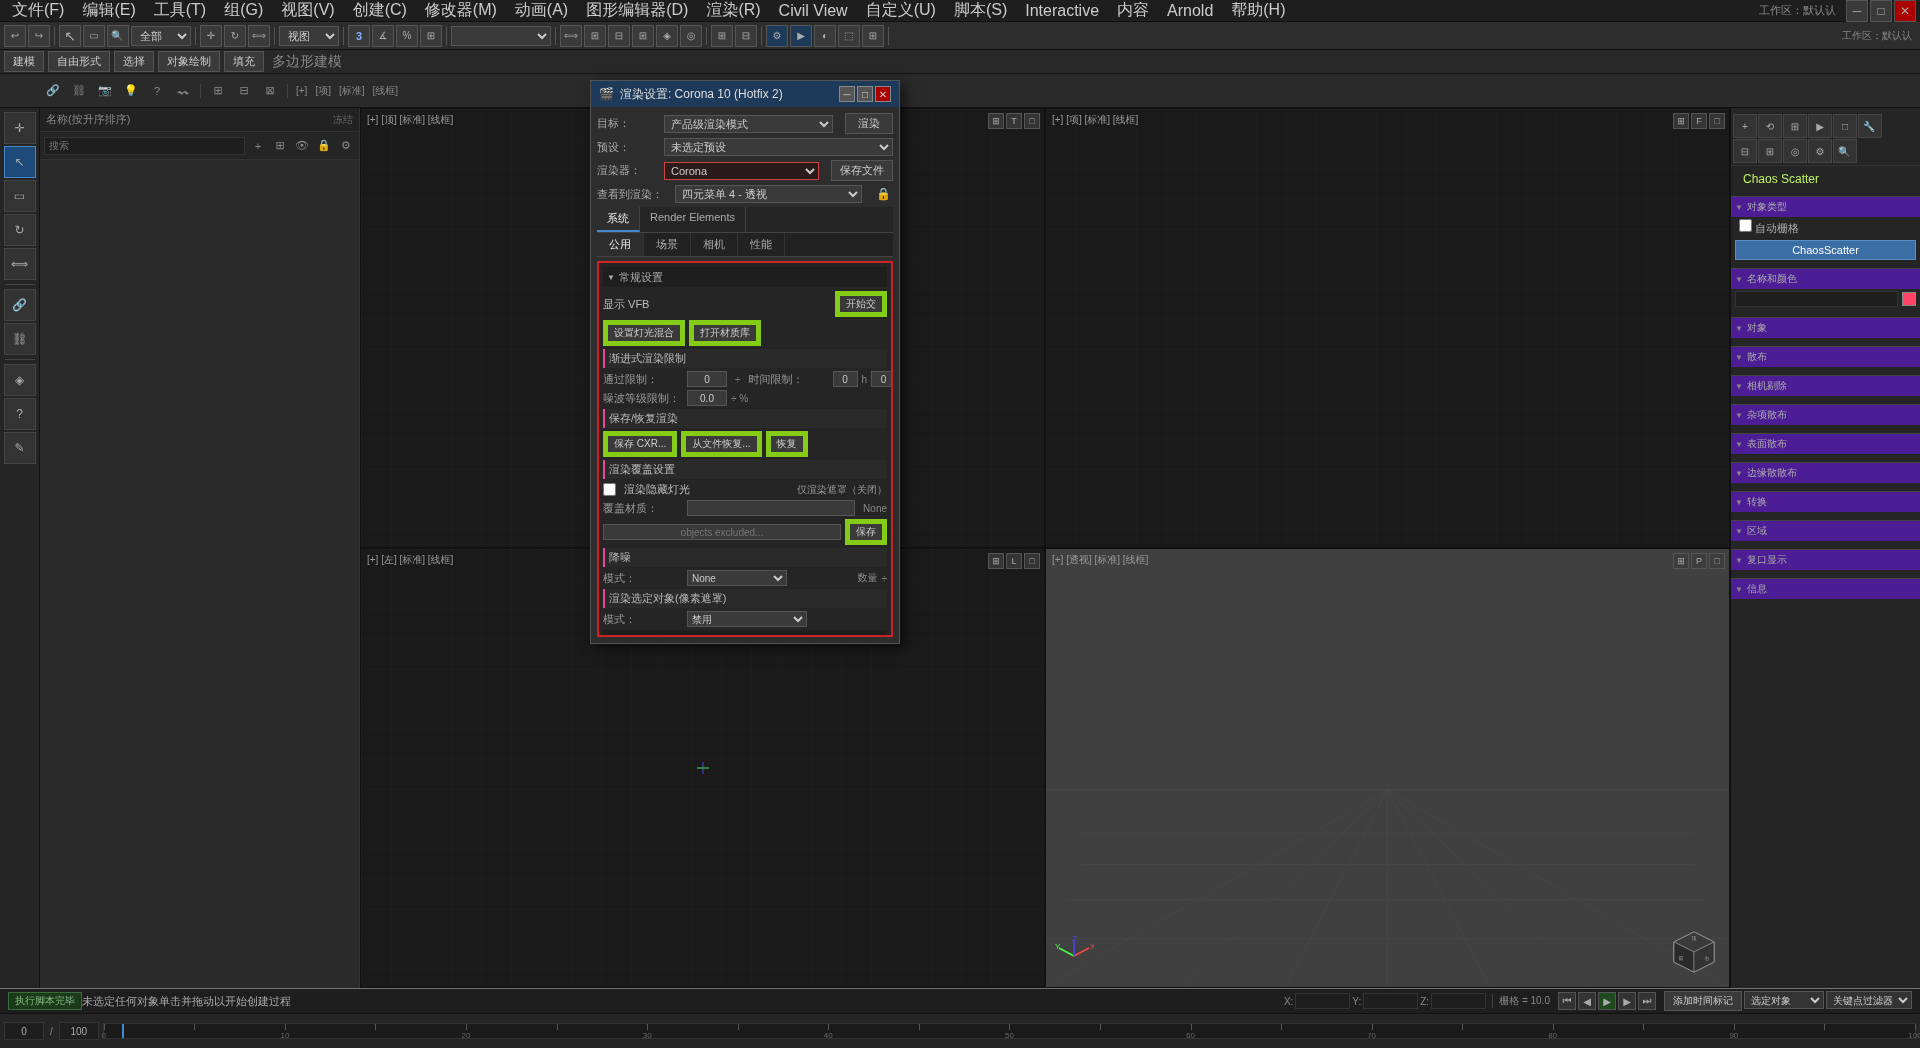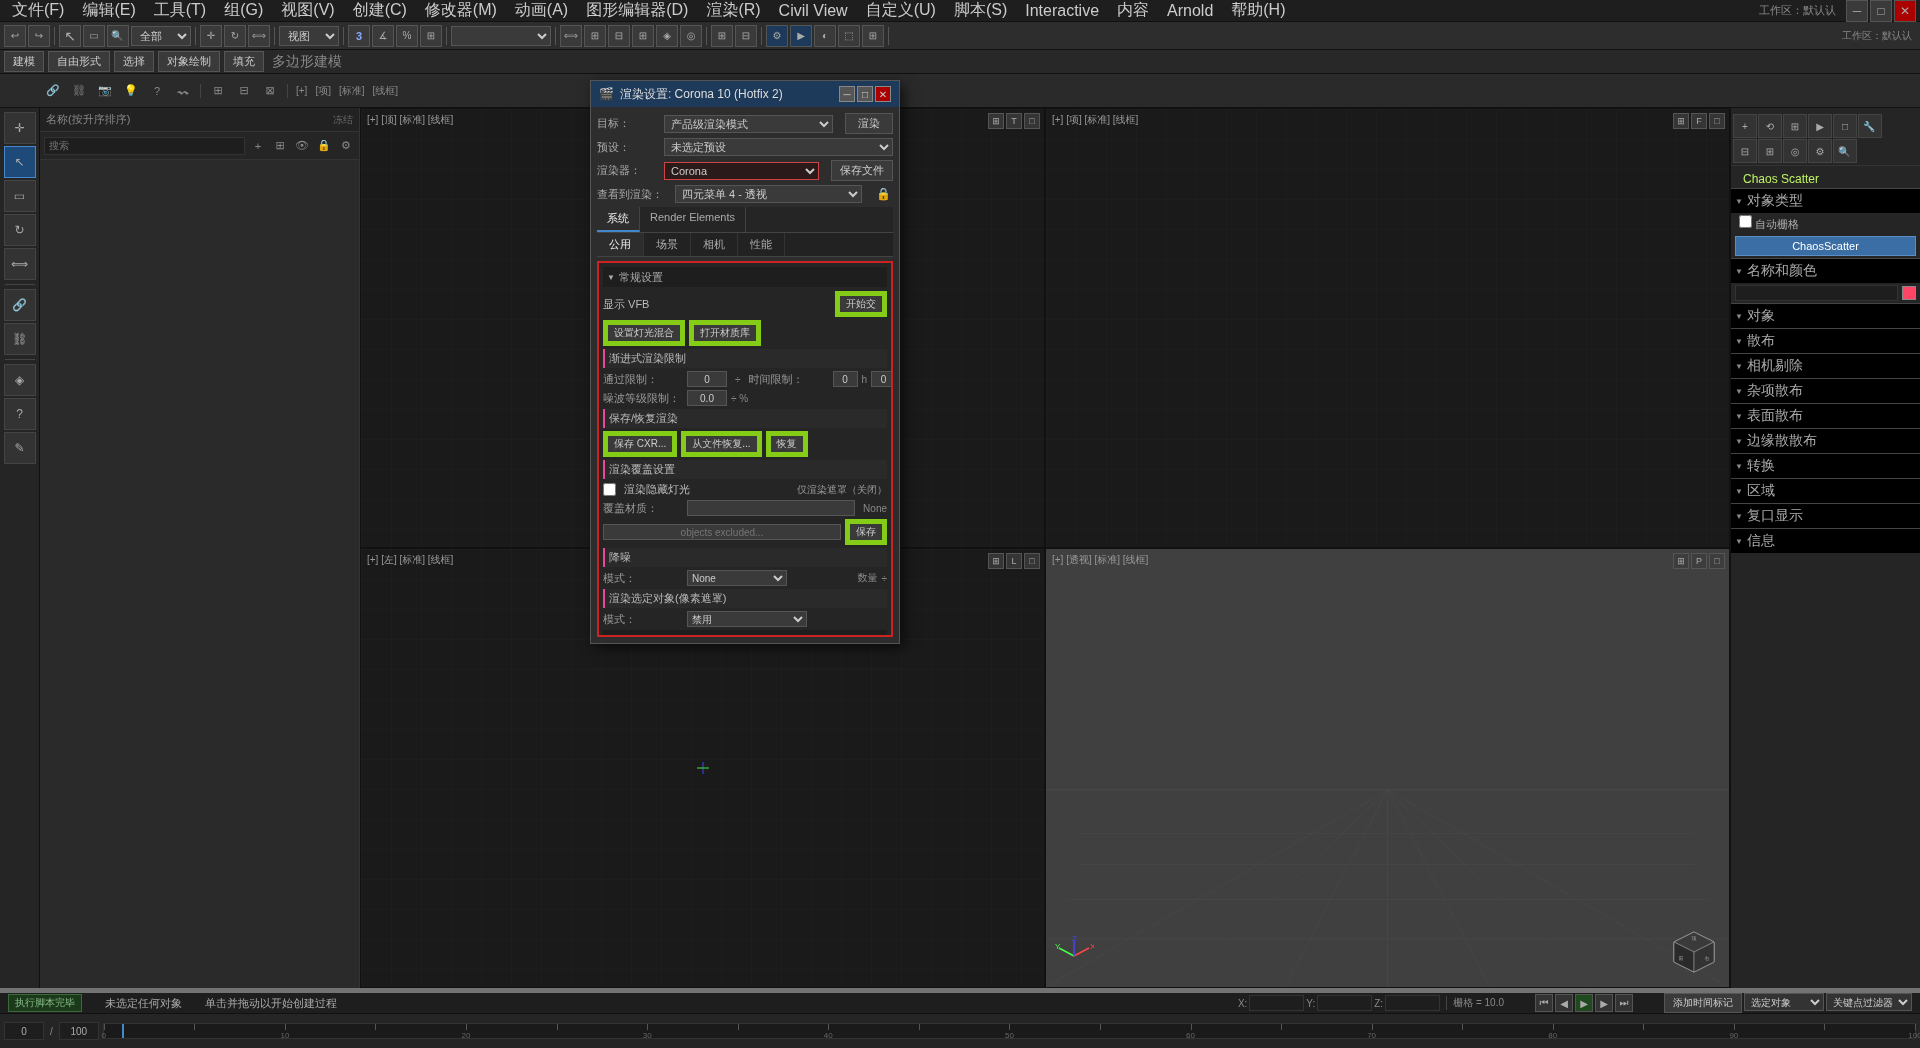--- a/index.html
+++ b/index.html
@@ -85,28 +85,29 @@
     }
     .toolbar2-btn {
       padding: 2px 8px;
       font-size: 11px;
       color: #cccccc;
       background: #3a3a3a;
       border: 1px solid #555;
       cursor: pointer;
     }
     .right-section-header {
-      font-size: 14px;
+      font-size: 10px;
       color: #aaaaaa;
       padding: 3px 4px;
-      background: #000000;
+      background: #4c1d95;
       border-top: 1px solid #444;
       display: flex;
       align-items: center;
       gap: 4px;
+      margin-top: 8px;
     }
     .right-section-header::before {
       content: '▼';
       font-size: 8px;
       color: #888;
     }
 
     
     .dialog-overlay {
       position: absolute;
@@ -490,25 +491,25 @@
     }
 
     
     .bottom-info {
       position: absolute;
       bottom: 35px;
       left: 0;
       right: 0;
       height: 25px;
       background: #1e1e1e;
-      border-top: 5px solid #737373;
+      border-top: 1px solid #737373;
       display: flex;
       align-items: center;
       padding: 0 8px;
-      gap: 23px;
+      gap: 0;
       font-size: 11px;
       color: #aaa;
     }
     .status-script-btn {
       padding: 1px 6px;
       background: #1a3a1a;
       border: 1px solid #3a6a3a;
       color: #88bb88;
       font-size: 10px;
       cursor: pointer;

